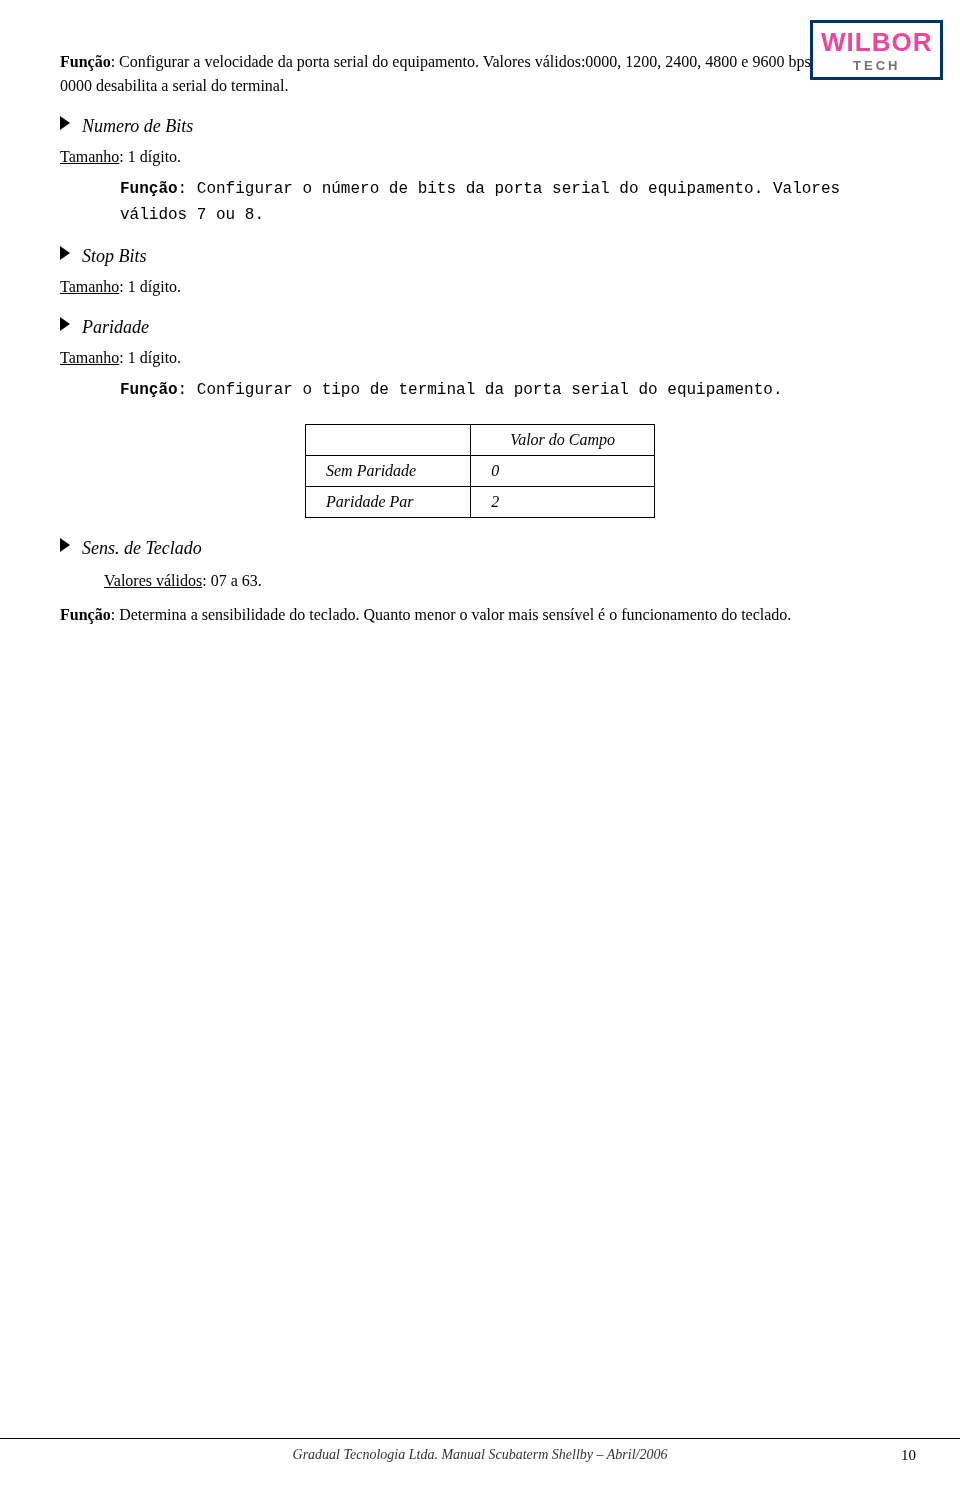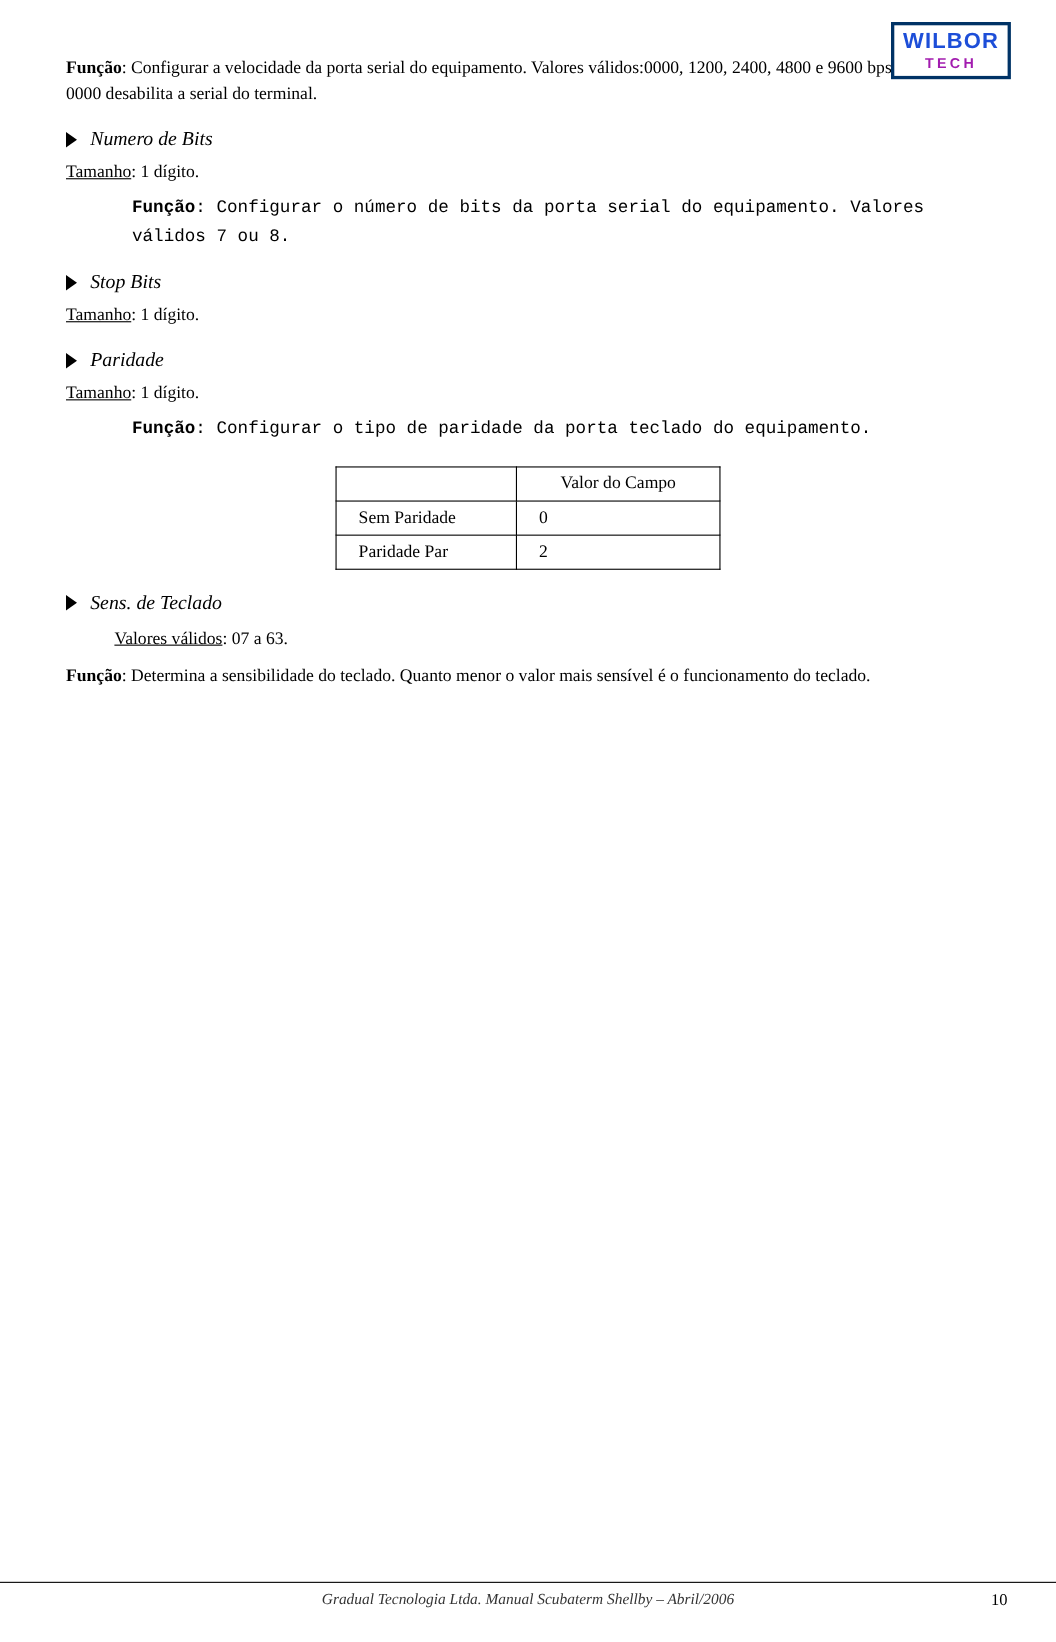--- a/index.html
+++ b/index.html
@@ -28,45 +28,44 @@
     .logo-box {
       border: 3px solid #003366;
       display: inline-flex;
       flex-direction: column;
       align-items: center;
       justify-content: center;
       padding: 4px 8px;
       background: #fff;
     }
     .logo-wilbor {
-      font-size: 20px;
+      font-size: 26px;
       font-weight: 900;
       font-family: Arial, sans-serif;
-      color: #1d4ed8;
+      color: #ec4899;
       letter-spacing: 1px;
     }
     .logo-tech {
       font-size: 13px;
       font-weight: 700;
       font-family: Arial, sans-serif;
-      color: #a21caf;
+      color: #737373;
       letter-spacing: 3px;
     }
     .content {
       margin-top: 10px;
     }
     p {
       margin-bottom: 10px;
       line-height: 1.5;
     }
     .section-heading {
       font-size: 17px;
       margin: 18px 0 8px 0;
       display: flex;
-      align-items: center;
       gap: 6px;
     }
     .arrow-right {
       display: inline-block;
       width: 0;
       height: 0;
       border-top: 7px solid transparent;
       border-bottom: 7px solid transparent;
       border-left: 10px solid #000;
       margin-right: 6px;
@@ -91,20 +90,21 @@
     .bold { font-weight: bold; }
     table {
       border-collapse: collapse;
       margin: 20px auto 20px auto;
       min-width: 350px;
     }
     table th, table td {
       border: 1px solid #000;
       padding: 6px 20px;
       font-size: 16px;
+      font-style: italic;
     }
     table th {
       text-align: center;
       font-weight: normal;
     }
     table td {
       text-align: left;
     }
     .footer {
       position: absolute;
@@ -173,21 +173,21 @@
     </p>
 
     <div class="section-heading">
       <span class="arrow-right"></span>
       <span class="heading-text">Paridade</span>
     </div>
     <p class="tamanho">
       <u>Tamanho</u><span>: 1 dígito.</span>
     </p>
     <div class="funcao-block">
-      <span class="bold">Função</span><span>: Configurar o tipo de paridade da porta teclado do equipamento.</span>
+      <span class="bold">Função</span><span>: Configurar o tipo de terminal da porta serial do equipamento.</span>
     </div>
 
     <table>
       <thead>
         <tr>
           <th></th>
           <th>Valor do Campo</th>
         </tr>
       </thead>
       <tbody id="paridade-tbody">

